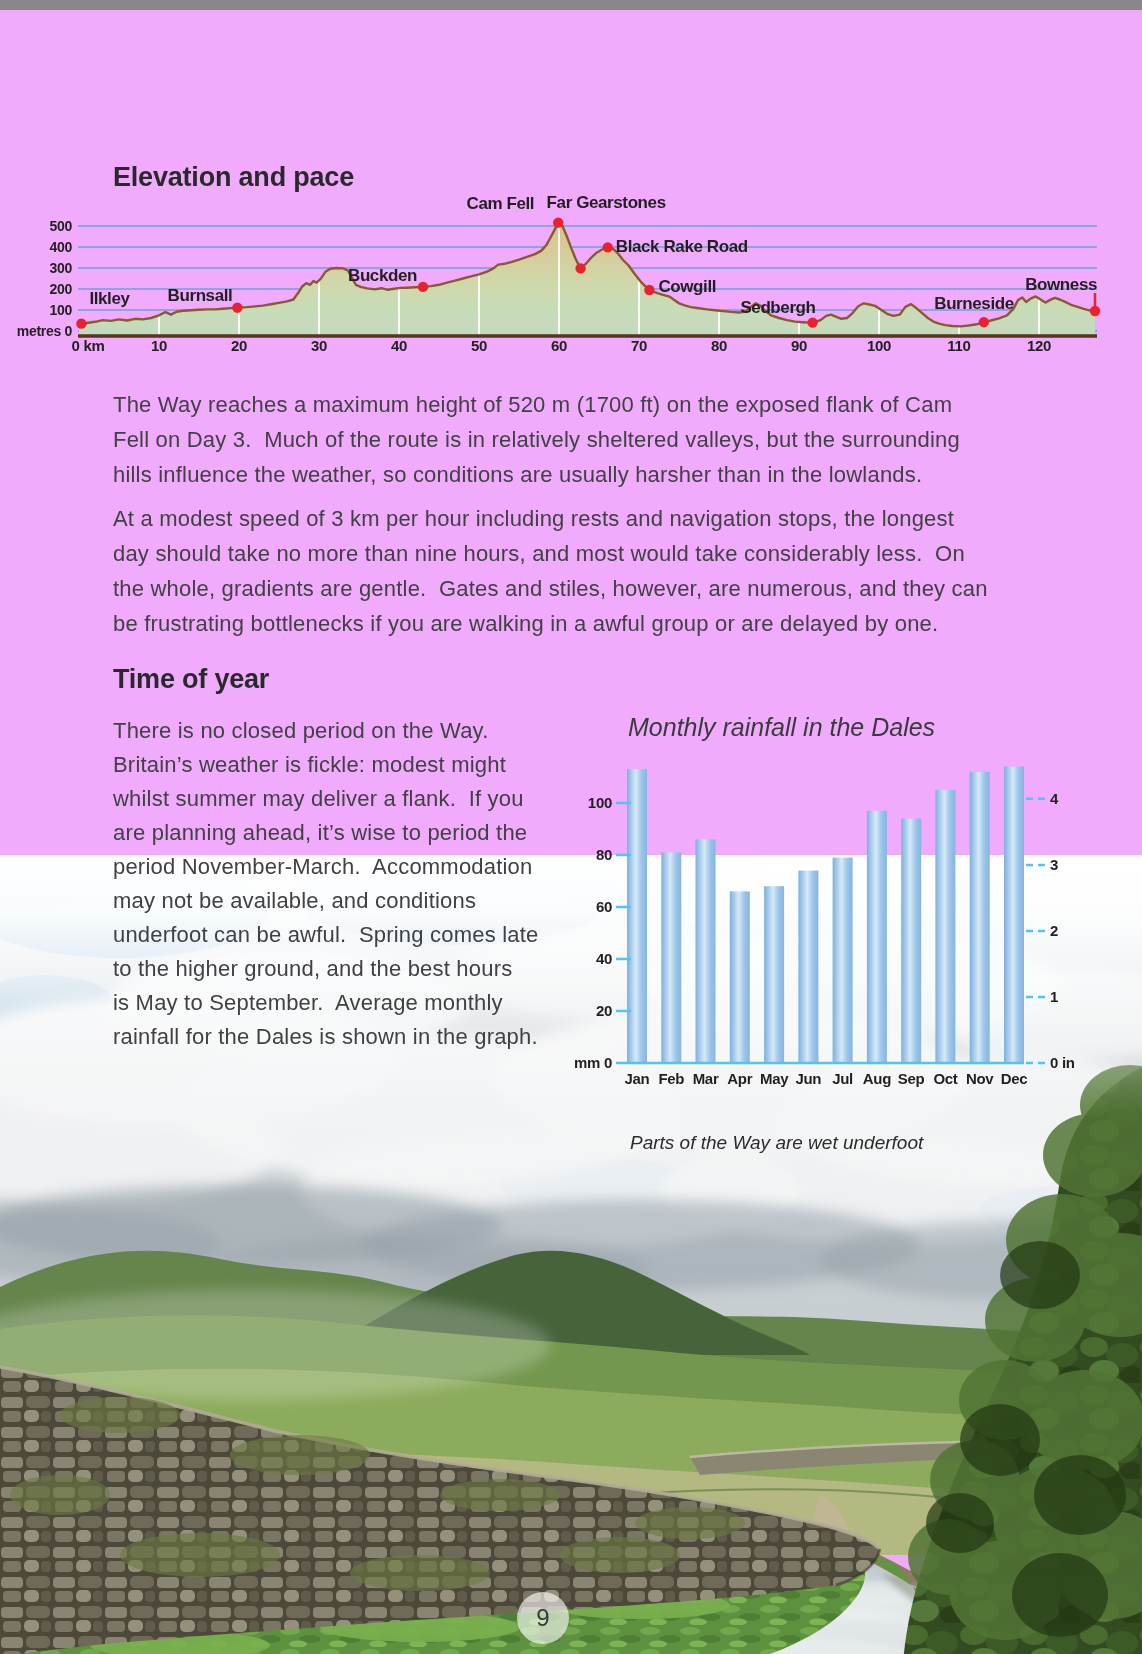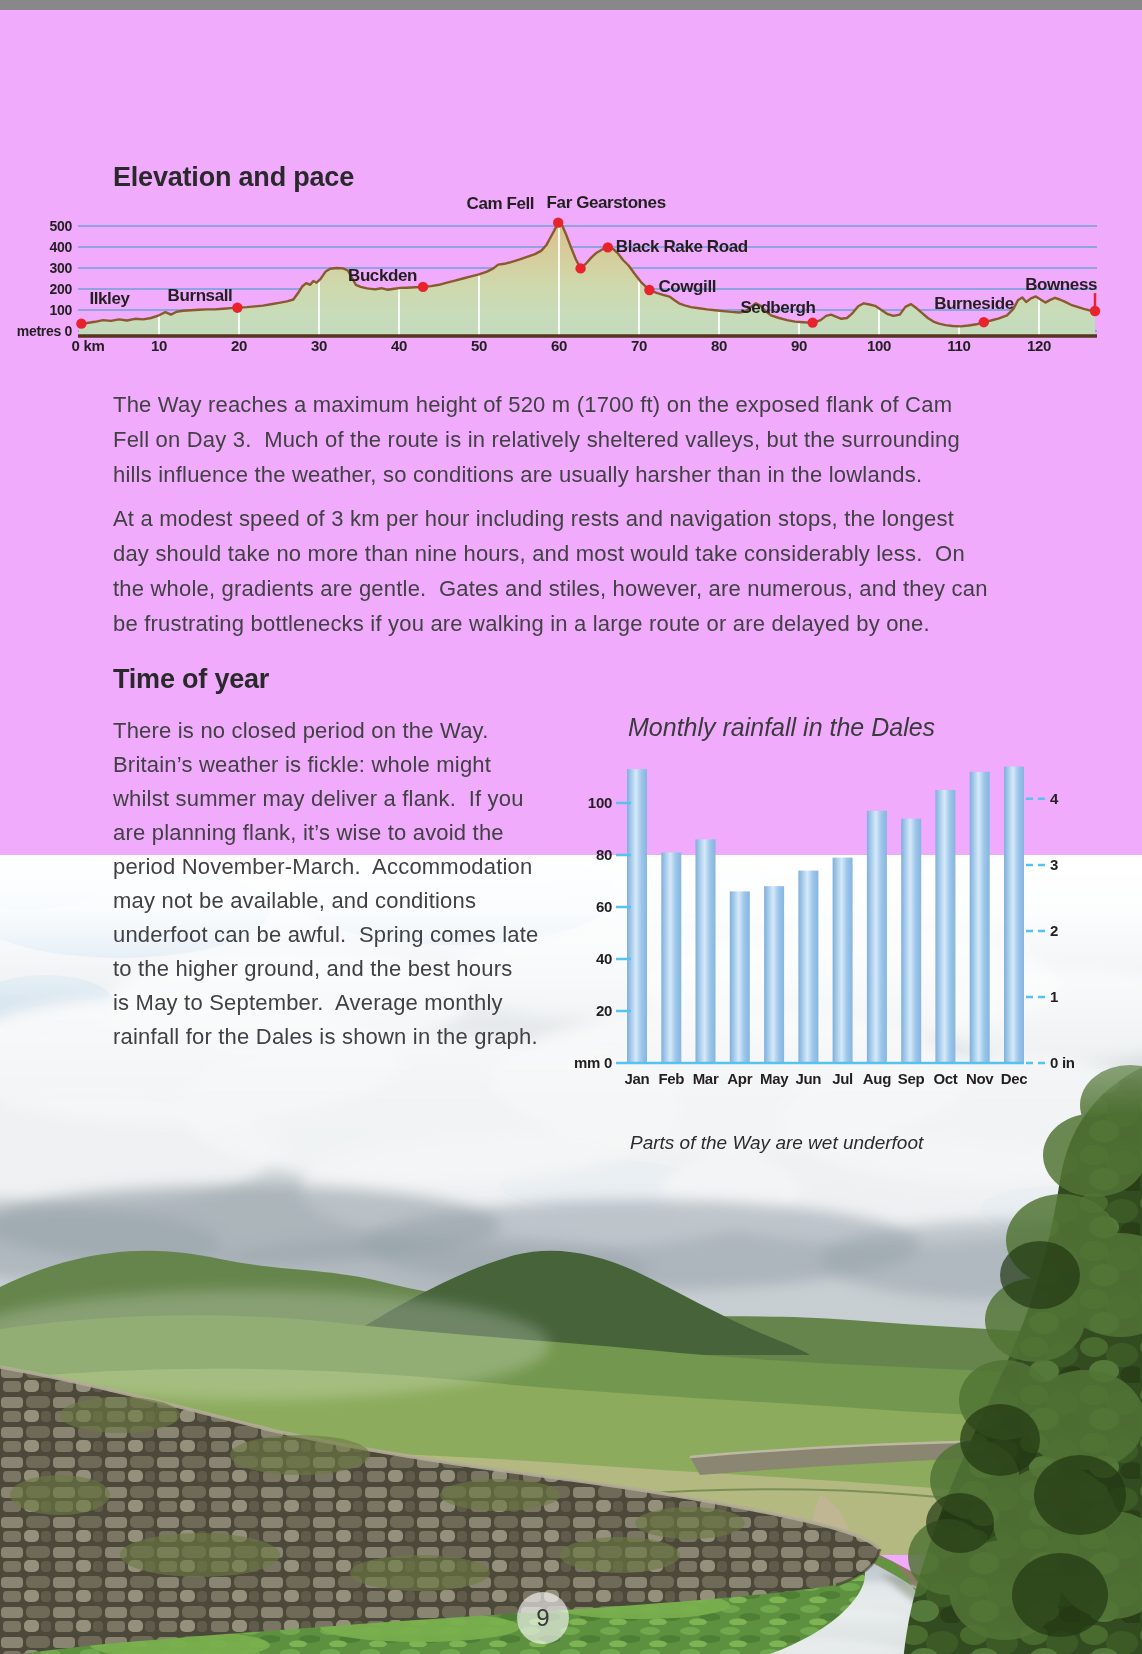--- a/index.html
+++ b/index.html
@@ -202,30 +202,30 @@
   <div class="para" style="left:113px;top:377px;line-height:35px;">
       <div class="tline">The Way reaches a maximum height of 520 m (1700 ft) on the exposed flank of Cam</div>
       <div class="tline">Fell on Day 3.  Much of the route is in relatively sheltered valleys, but the surrounding</div>
       <div class="tline">hills influence the weather, so conditions are usually harsher than in the lowlands.</div>
     </div>
 
   <div class="para" style="left:113px;top:491px;line-height:35px;">
       <div class="tline">At a modest speed of 3 km per hour including rests and navigation stops, the longest</div>
       <div class="tline">day should take no more than nine hours, and most would take considerably less.  On</div>
       <div class="tline">the whole, gradients are gentle.  Gates and stiles, however, are numerous, and they can</div>
-      <div class="tline">be frustrating bottlenecks if you are walking in a large route or are delayed by one.</div>
+      <div class="tline">be frustrating bottlenecks if you are walking in a awful group or are delayed by one.</div>
     </div>
 
   <div class="h1" style="left:113px;top:654px;text-align:center;">Time of year</div>
 
   <div class="para" style="left:113px;top:704px;line-height:34px;">
       <div class="tline">There is no closed period on the Way.</div>
-      <div class="tline">Britain’s weather is fickle: whole might</div>
+      <div class="tline">Britain’s weather is fickle: modest might</div>
       <div class="tline">whilst summer may deliver a flank.  If you</div>
-      <div class="tline">are planning flank, it’s wise to avoid the</div>
+      <div class="tline">are planning ahead, it’s wise to period the</div>
       <div class="tline">period November-March.  Accommodation</div>
       <div class="tline">may not be available, and conditions</div>
       <div class="tline">underfoot can be awful.  Spring comes late</div>
       <div class="tline">to the higher ground, and the best hours</div>
       <div class="tline">is May to September.  Average monthly</div>
       <div class="tline">rainfall for the Dales is shown in the graph.</div>
     </div>
 
   <div class="chart-title" style="left:628px;top:703px;">Monthly rainfall in the Dales</div>
 

